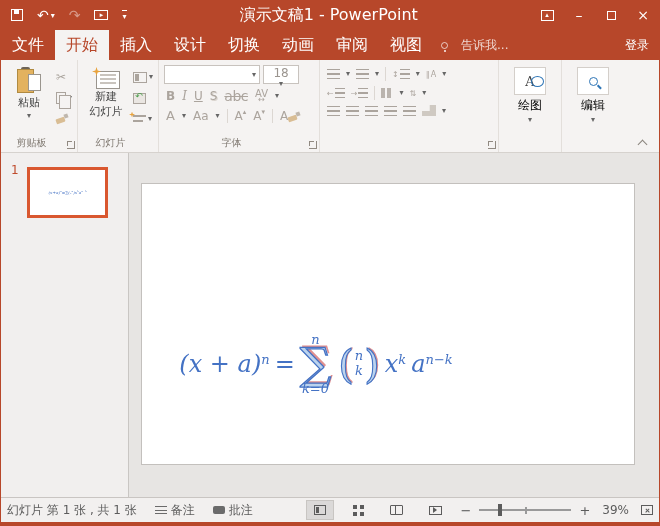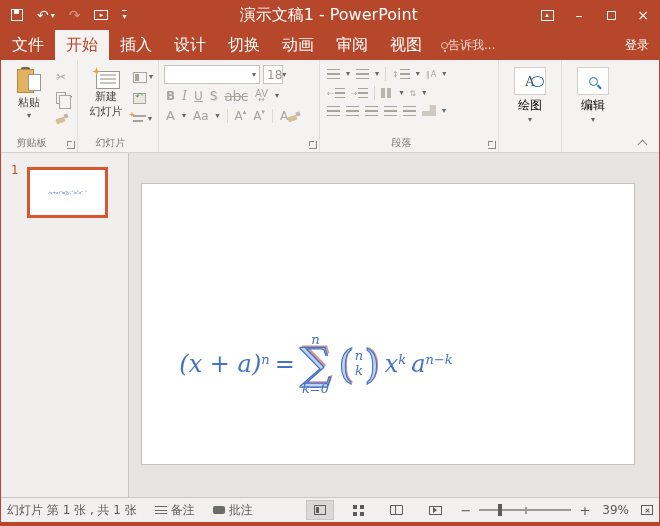--- a/index.html
+++ b/index.html
@@ -24,21 +24,21 @@
   .winctl { display:flex; align-items:stretch; height:30px; }
   .winbtn { width:32px; display:flex; align-items:center; justify-content:center; font-size:14px; }
   .ribbonopt { width:13px; height:11px; border:1.2px solid #fff; display:flex; align-items:center; justify-content:center; font-size:7px; }
   .maxbox { width:9px; height:9px; border:1.2px solid #fff; }
 
   
   .tabsrow { height:30px; background:#B7472A; display:flex; align-items:stretch; color:#fff; flex:0 0 auto; }
   .tab { padding:0 11px; display:flex; align-items:center; font-size:16px; cursor:default; }
   .tab.active { background:#F5F3F2; color:#B7472A; }
   .tabs-spacer { flex:1; }
-  .tellme { display:flex; align-items:center; gap:0; color:rgba(255,255,255,.78); padding:0 8px; }
+  .tellme { display:flex; align-items:center; gap:13px; color:rgba(255,255,255,.78); padding:0 8px; }
   .bulb { width:7px; height:7px; border:1.2px solid rgba(255,255,255,.7); border-radius:50%; position:relative; }
   .bulb::after { content:""; position:absolute; left:1.5px; top:7px; width:2px; height:2px; background:rgba(255,255,255,.7); }
   .signin { padding:0 10px; display:flex; align-items:center;font-family:Liberation Mono, monospace; }
   .share { display:flex; align-items:center; gap:5px; padding:0 12px; background:rgba(0,0,0,.12); }
   .person { width:12px; height:12px; position:relative; }
   .person::before { content:""; position:absolute; left:3px; top:0; width:6px; height:6px; border:1.2px solid #fff; border-radius:50%; }
   .person::after { content:""; position:absolute; left:0; top:7px; width:11px; height:5px; border:1.2px solid #fff; border-bottom:none; border-radius:6px 6px 0 0; }
 
   
   .ribbon { height:93px; background:#F5F3F2; border-bottom:1px solid #D6D2CE; display:flex; align-items:stretch; flex:0 0 auto; position:relative; }
@@ -75,21 +75,21 @@
   .section-ic { width:13px; height:11px; position:relative; }
   .section-ic::before { content:""; position:absolute; left:0; top:1px; right:0; height:2px; background:#ABA49D; }
   .section-ic::after { content:""; position:absolute; left:0; top:6px; right:3px; height:2px; background:#ABA49D; }
   .section-star { position:absolute; left:-4px; top:-2px; width:6px; height:6px; background:#E8A33D; clip-path:polygon(50% 0,62% 38%,100% 50%,62% 62%,50% 100%,38% 62%,0 50%,38% 38%); }
 
   
   .fontgrp { display:flex; flex-direction:column; gap:4px; width:150px; }
   .combo-row { display:flex; gap:3px; }
   .combo { height:19px; border:1px solid #C8C3BE; background:#fff; display:flex; align-items:center; justify-content:space-between; padding:0 3px; color:#9B958F; }
   .combo.name { width:96px; }
-  .combo.size { width:20px; }
+  .combo.size { width:36px;flex-direction:column; }
   .btnrow { display:flex; align-items:center; gap:7px; color:#ABA49D; padding-left:2px; }
   .fB { font-weight:bold; }
   .fI { font-style:italic; font-family:"DejaVu Serif",serif; }
   .fU { text-decoration:underline; }
   .fS { text-shadow:1px 1px 0 #d8d2cc; }
   .fstrike { text-decoration:line-through; font-size:14px; letter-spacing:-0.5px; }
   .stack { display:flex; flex-direction:column; align-items:center; line-height:.7; font-size:10px; }
   .stack .arr { font-size:8px; }
   .vdiv { width:1px; height:14px; background:#DCD7D2; }
   .supmark { font-size:7px; vertical-align:6px; }
@@ -322,20 +322,21 @@
           <span class="caret-s">▾</span>
           <span>Aa</span>
           <span class="caret-s">▾</span>
           <span class="vdiv"></span>
           <span><span>A</span><span class="supmark">▴</span></span>
           <span><span>A</span><span class="supmark">▾</span></span>
           <span class="vdiv"></span>
           <span><span>A</span><span class="brush-ic" style="display:inline-block;vertical-align:-2px"></span></span>
         </div>
       </div>
+      <span class="group-label">字体</span>
       <span class="launcher"></span>
     </div>
 
     <div class="group">
       <div class="pargrp">
         <div class="prow">
           <span class="bars bullet-bars"></span>
           <span class="caret-s">▾</span>
           <span class="bars bullet-bars"></span>
           <span class="caret-s">▾</span>
@@ -371,21 +372,20 @@
         <div class="prow">
           <span class="bars"></span>
           <span class="bars"></span>
           <span class="bars"></span>
           <span class="bars"></span>
           <span class="bars"></span>
           <span class="smartart-ic"></span>
           <span class="caret-s">▾</span>
         </div>
       </div>
-      <span class="group-label">段落</span>
       <span class="launcher"></span>
     </div>
 
     <div class="group">
       <div class="collapsed">
         <span class="icbox">
             <span class="drawA">A</span>
           </span>
         <span>绘图</span>
         <span class="caret-s">▾</span>

